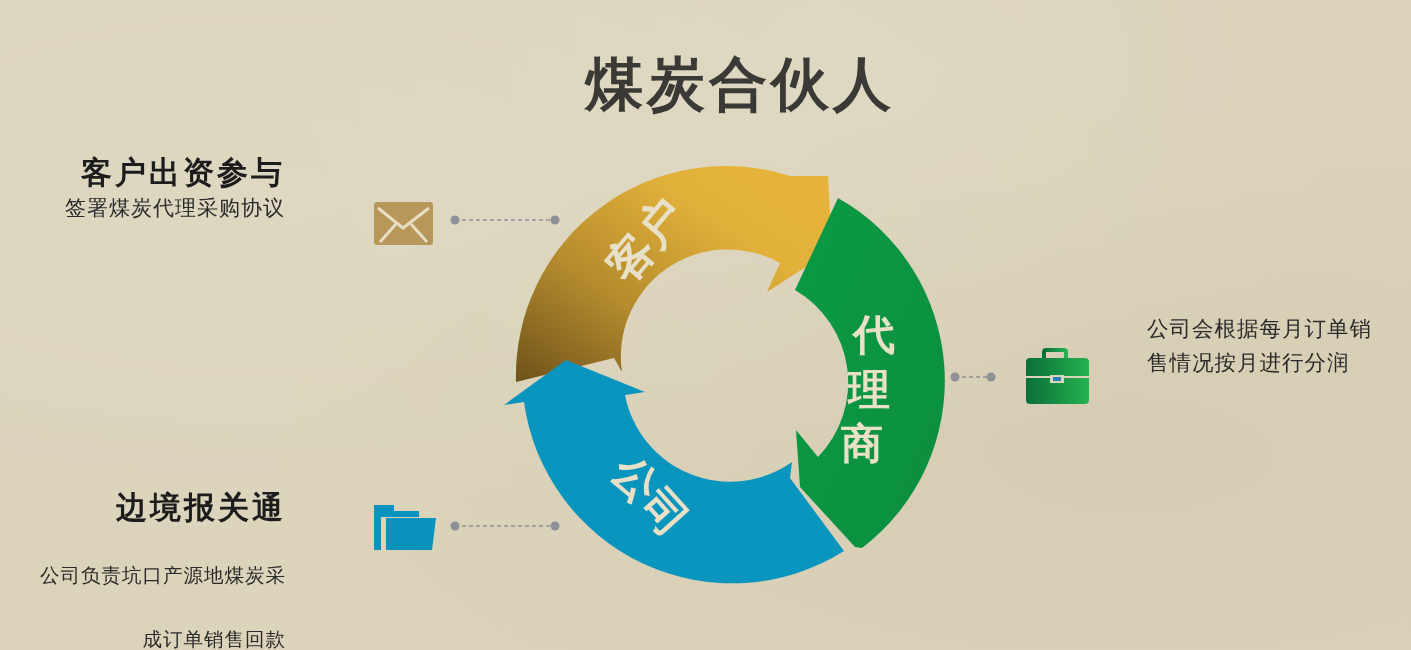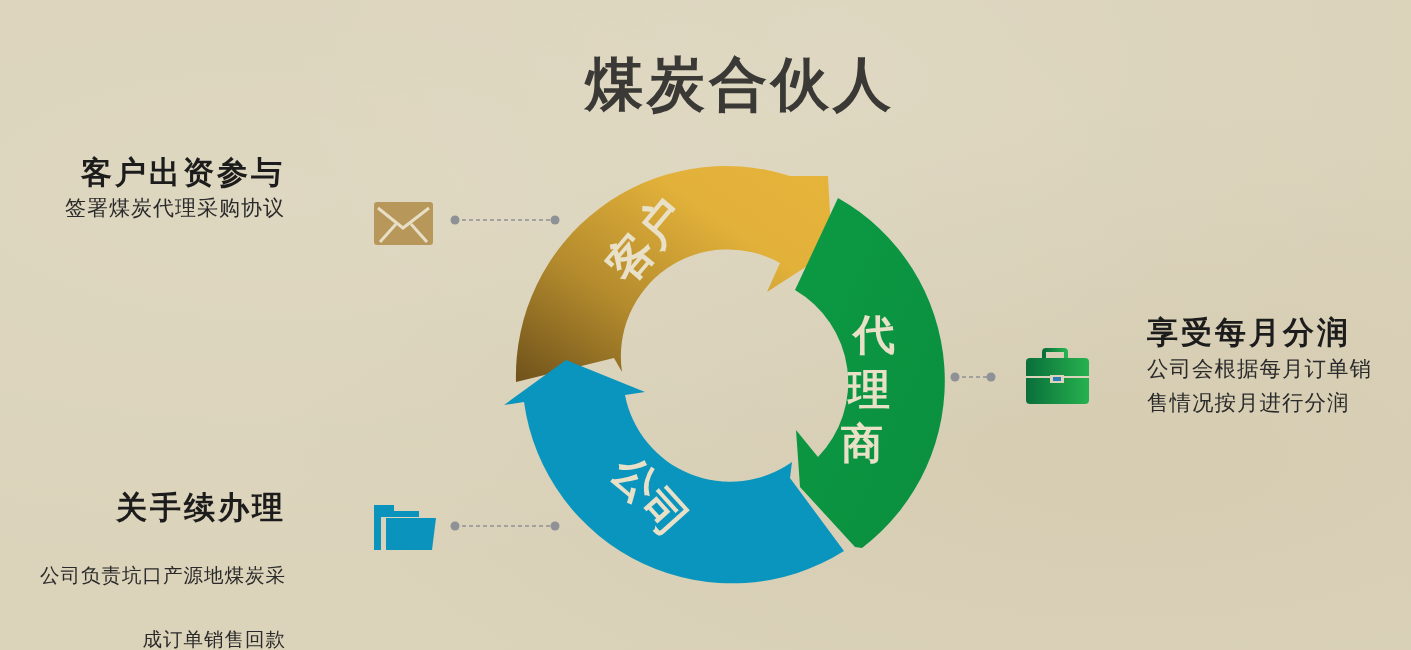--- a/index.html
+++ b/index.html
@@ -126,22 +126,21 @@
     <rect x="1053" y="377" width="8" height="4" fill="#2a7fb6"></rect>
   </g>
 </svg>
 
 <div class="block left b1">
   <div class="h">客户出资参与</div>
   <div class="p">签署煤炭代理采购协议</div>
 </div>
 
 <div class="block left b2">
-  <div class="h">关手续办理</div>
+  <div class="h">边境报关通</div>
   <div class="p">公司负责坑口产源地煤炭采</div>
   <div class="p">成订单销售回款</div>
 </div>
 
 <div class="block b3">
-  <div class="h">享受每月分润</div>
   <div class="p">公司会根据每月订单销</div>
   <div class="p">售情况按月进行分润</div>
 </div>
 
 </body></html>

